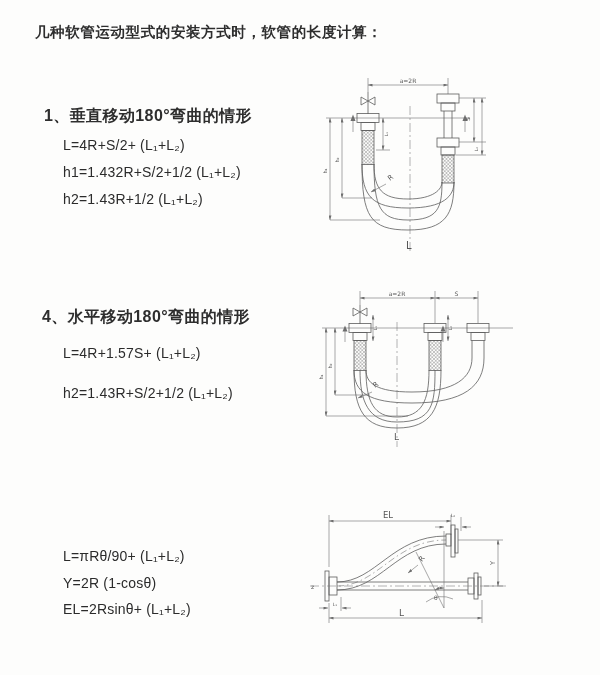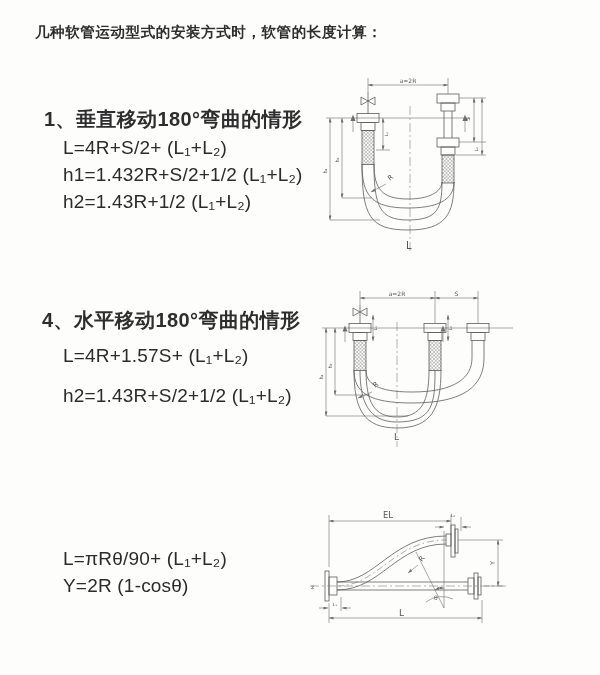--- a/index.html
+++ b/index.html
@@ -6,27 +6,27 @@
   body{
     width:600px;height:675px;background:#fdfdfc;overflow:hidden;
     font-family:"Liberation Sans","DejaVu Sans",sans-serif;color:#2e2e2e;
   }
   .page{position:relative;width:600px;height:487px;}
   .title{
     position:absolute;left:35px;top:23px;font-size:14.5px;font-weight:600;
     letter-spacing:.6px;white-space:nowrap;
   }
   .sec-heading{
-    position:absolute;font-size:20px;font-weight:600;letter-spacing:.4px;
+    position:absolute;font-size:16px;font-weight:600;letter-spacing:.4px;
     white-space:nowrap;margin:0;
   }
   .formula{
     position:absolute;left:63px;
     font-family:"Liberation Sans","DejaVu Sans",sans-serif;
-    font-size:19px;font-weight:500;letter-spacing:.2px;white-space:nowrap;color:#2b2b2b;
+    font-size:14px;font-weight:500;letter-spacing:.2px;white-space:nowrap;color:#2b2b2b;
   }
   #h1{left:44px;top:106px}
   #f10{top:137px}#f11{top:164px}#f12{top:191px}
   #h2{left:42px;top:307px}
   #f20{top:345px}#f21{top:358px}#f22{top:385px}
   #h3{left:42px;top:521px}
   #f30{top:548px}#f31{top:575px}#f32{top:601px}
   svg{position:absolute;}
   #d1{left:310px;top:68px}
   #d2{left:308px;top:282px}
@@ -47,20 +47,21 @@
   <div class="formula" id="f10">L=4R+S/2+ (L₁+L₂)</div>
   <div class="formula" id="f11">h1=1.432R+S/2+1/2 (L₁+L₂)</div>
   <div class="formula" id="f12">h2=1.43R+1/2 (L₁+L₂)</div>
 
   <h2 class="sec-heading" id="h2">4、水平移动180°弯曲的情形</h2>
   <div class="formula" id="f20">L=4R+1.57S+ (L₁+L₂)</div>
   <div class="formula" id="f22">h2=1.43R+S/2+1/2 (L₁+L₂)</div>
 
   <div class="formula" id="f30">L=πRθ/90+ (L₁+L₂)</div>
   <div class="formula" id="f31">Y=2R (1-cosθ)</div>
+  <div class="formula" id="f32">EL=2Rsinθ+ (L₁+L₂)</div>
 
   <svg id="d1" width="290" height="195" viewBox="0 0 290 195">
     <defs>
       <marker id="ar1" viewBox="0 0 10 6" refX="9" refY="3" markerWidth="9" markerHeight="5" orient="auto-start-reverse">
         <path d="M0,0 L9,3 L0,6 z" fill="#6e6e6e"></path>
       </marker>
       <pattern id="ht1" width="3.5" height="3.5" patternUnits="userSpaceOnUse">
         <path d="M0,3.5 L3.5,0 M0,0 L3.5,3.5" stroke="#8a8a8a" stroke-width="0.5"></path>
       </pattern>
     </defs>

